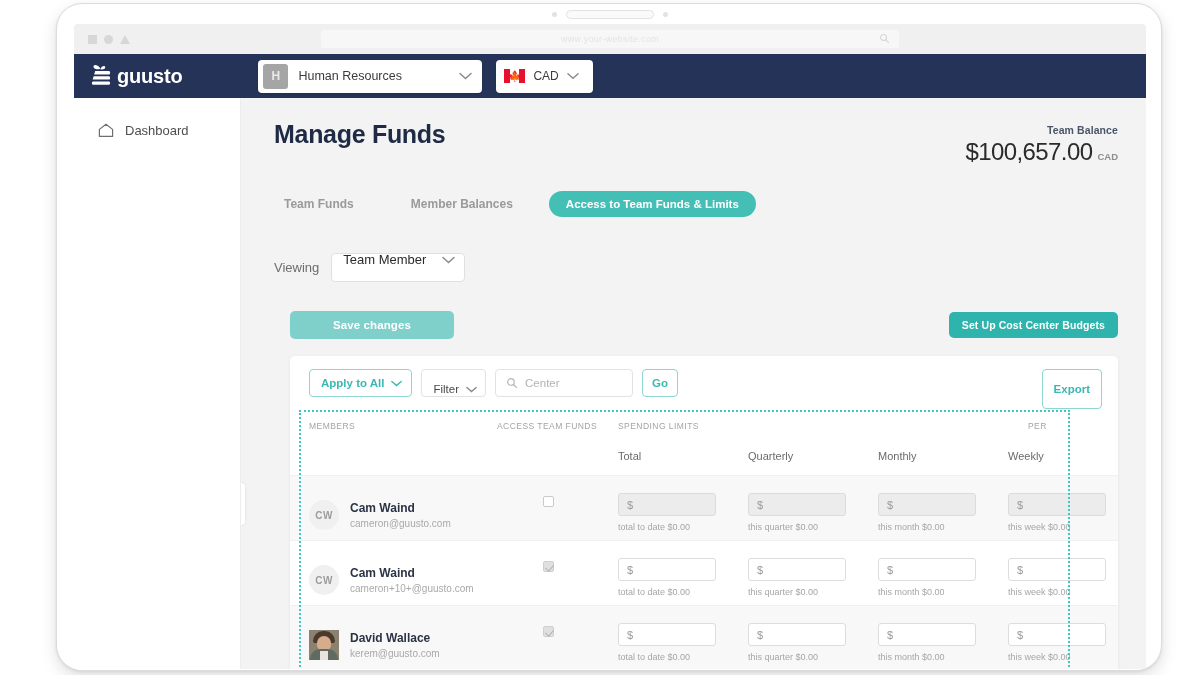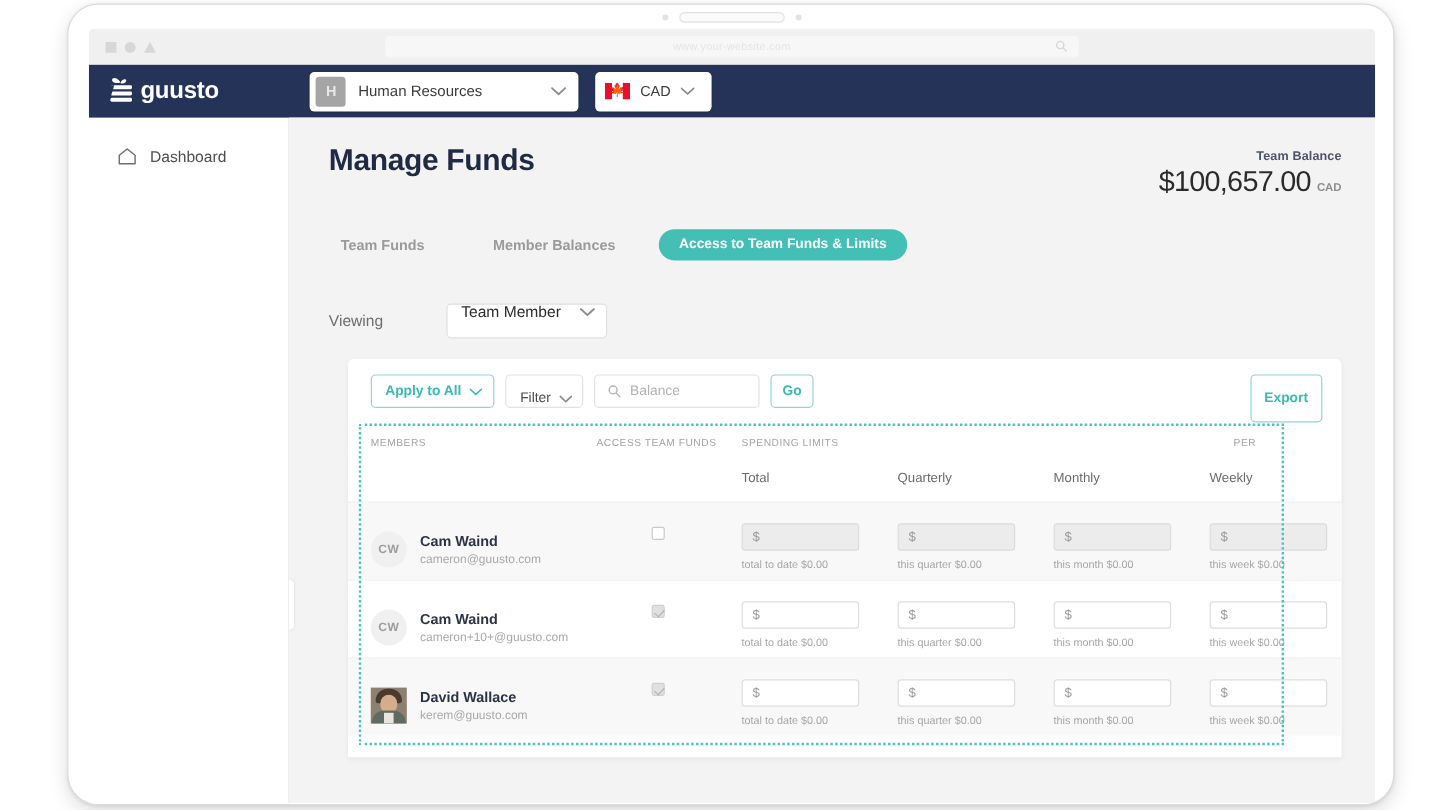--- a/index.html
+++ b/index.html
@@ -160,21 +160,21 @@
   }
   #tab-team-funds { margin-right: 37px; }
   #tab-member-balances { margin-right: 26px; }
 
   
   #viewing-row { display: flex; align-items: center; gap: 12px; padding: 36px 0 0 33px; }
   #viewing-label { font-size: 13px; color: #6d6d6d; }
   #viewing-select {
     background: #fff; border: 1px solid #e0e0e0; border-radius: 4px;
     height: 29px; width: 134px; padding: 0 9px 16px 11px;
-    display: flex; align-items: center; justify-content: space-between; margin-left: 41px;
+    display: flex; align-items: center; justify-content: space-between;
   }
   #viewing-value { font-size: 13px; color: #2b2b2b; font-weight: 500; }
 
   
   #action-row {
     display: flex; align-items: center; justify-content: space-between;
     padding: 29px 28px 0 49px;
   }
   #save-changes {
     background: #7fcfca; color: #ffffff; border: none; border-radius: 5px;
@@ -386,20 +386,24 @@
         <div id="viewing-row">
           <span id="viewing-label">Viewing</span>
           <div id="viewing-select">
             <span id="viewing-value">Team Member</span>
             <svg class="chev" width="13" height="8" viewBox="0 0 13 8">
               <path d="M1 1.5 L6.5 6.5 L12 1.5" fill="none" stroke="currentColor" stroke-width="1.5" stroke-linecap="round"></path>
             </svg>
           </div>
         </div>
 
+        <div id="action-row">
+          <button id="save-changes">Save changes</button>
+          <button id="setup-budgets">Set Up Cost Center Budgets</button>
+        </div>
 
         <div id="card">
 
           <div id="highlight"></div>
 
           <div id="toolbar">
             <div class="tb-btn">
               <span>Apply to All</span>
               <svg class="chev" width="11" height="7" viewBox="0 0 13 8">
                 <path d="M1 1.5 L6.5 6.5 L12 1.5" fill="none" stroke="#3ab9b2" stroke-width="1.6" stroke-linecap="round"></path>
@@ -409,21 +413,21 @@
               <span>Filter</span>
               <svg class="chev" width="11" height="7" viewBox="0 0 13 8">
                 <path d="M1 1.5 L6.5 6.5 L12 1.5" fill="none" stroke="#8b8b8b" stroke-width="1.6" stroke-linecap="round"></path>
               </svg>
             </div>
             <div id="search-box">
               <svg width="12" height="12" viewBox="0 0 16 16" fill="none" stroke="#b6b6b6" stroke-width="1.6">
                 <circle cx="6.6" cy="6.6" r="4.4"></circle>
                   <line x1="10" y1="10" x2="14.4" y2="14.4"></line>
               </svg>
-              <span id="search-ph">Balance</span>
+              <span id="search-ph">Center</span>
             </div>
             <div id="go-btn">Go</div>
             <div id="export-btn">Export</div>
           </div>
 
           <div id="table">
 
             <div id="thead-top">
               <div class="c-member th">MEMBERS</div>
               <div class="c-access th">ACCESS TEAM FUNDS</div>

